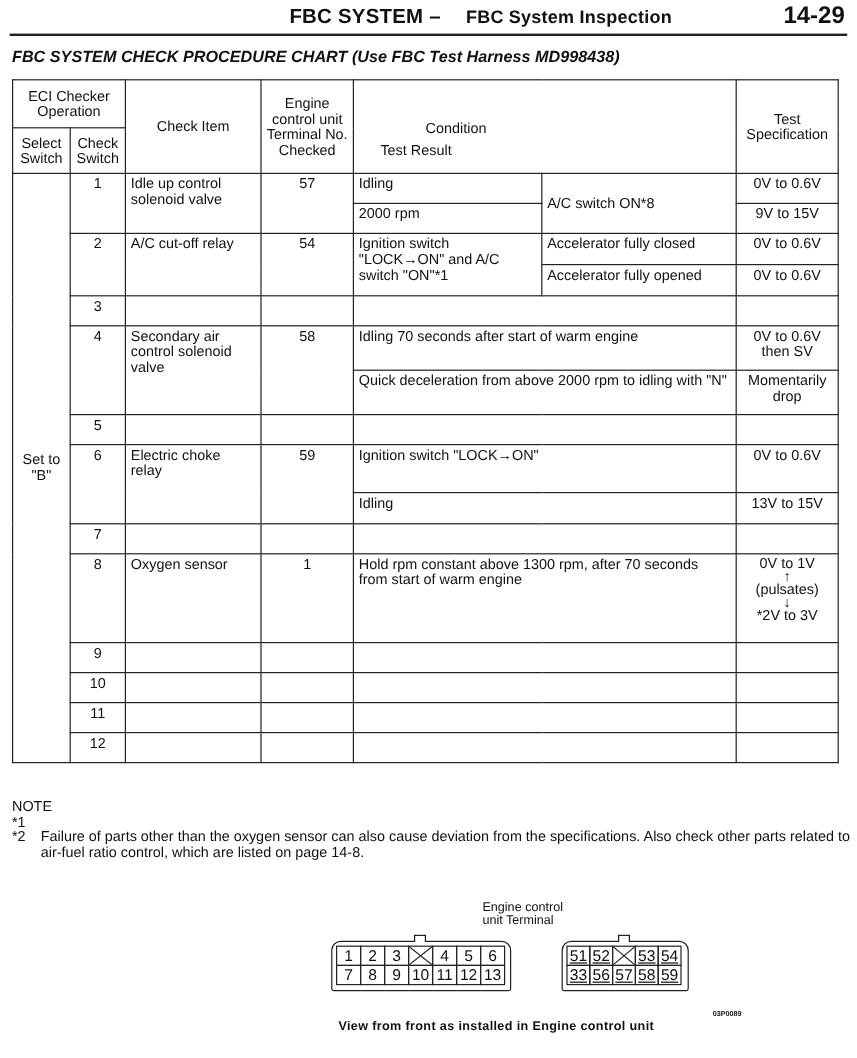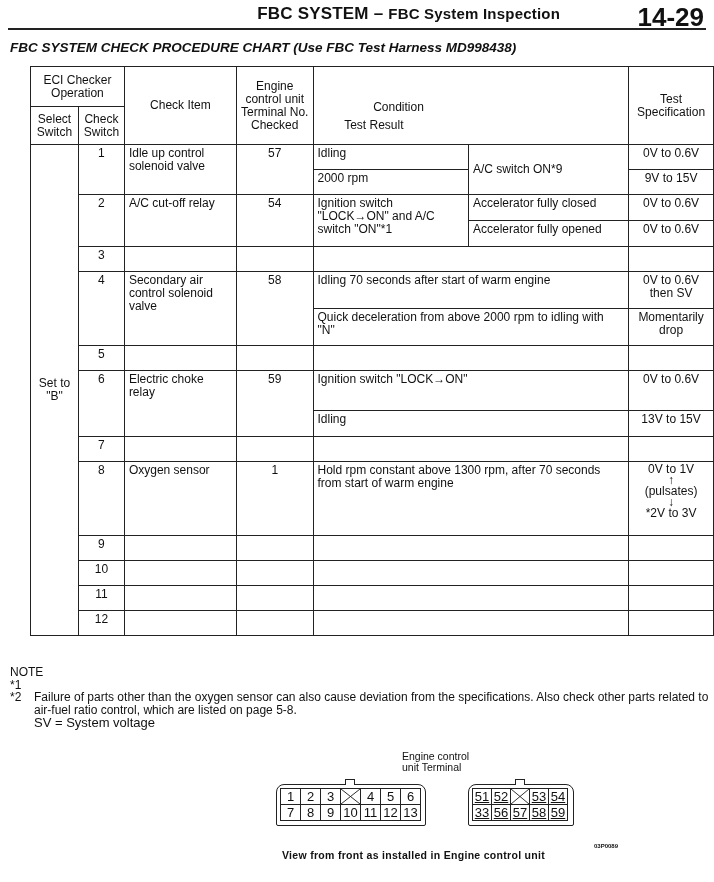--- a/index.html
+++ b/index.html
@@ -1,26 +1,26 @@
 <!DOCTYPE html>
 <html><head>
 <meta charset="utf-8">
 <style>
   html, body { margin:0; padding:0; background:#fff; }
   body { width:714px; height:882px; position:relative; overflow:hidden;
          font-family:"Liberation Sans", sans-serif; color:#111; }
   .hdr-title { position:absolute; top:4px; left:0; width:560px; text-align:right;
                font-family:"Liberation Sans", sans-serif; font-weight:bold; font-size:17px; letter-spacing:0.2px;}
-  .hdr-title .sub { font-size:15px; }
-  .hdr-page { position:absolute; top:2px; right:10px; font-weight:bold; font-size:26px; }
+  .hdr-title .sub { font-size:15px;margin-left:16px; }
+  .hdr-page { position:absolute; top:2px; right:10px; font-weight:bold; font-size:20px; }
   .hdr-rule { position:absolute; top:28px; left:8px; right:8px; height:2px; background:#222; }
   .chart-title { position:absolute; top:40px; left:10px; font-weight:bold; font-size:13.5px;font-style:italic; }
 
   table.chart { position:absolute; top:66px; left:10px; border-collapse:collapse;
-                table-layout:fixed; font-size:12px; line-height:13px;margin-left:20px; }
+                table-layout:fixed; font-size:12px; line-height:13px; }
   table.chart td { border:1px solid #222; padding:2px 4px; vertical-align:top; }
   table.chart td.c { text-align:center; }
   table.chart td.m { vertical-align:middle; }
 
   .notes { position:absolute; top:666px; left:10px; font-size:12px; line-height:12.5px; width:700px; }
   .notes .row { display:flex; }
   .notes .mark { width:24px; flex:none; }
 
   .diag-label { position:absolute; top:751px; left:402px; font-size:10.5px; line-height:11px; }
   .conn { position:absolute; border:1px solid #222; }
@@ -57,36 +57,36 @@
       <col style="width:85px">
   </colgroup>
 
   <tbody>
       <tr style="height:40px">
     <td colspan="2" class="c m">ECI Checker Operation</td>
     <td rowspan="2" class="c m">Check Item</td>
     <td rowspan="2" class="c m">Engine control unit Terminal No. Checked</td>
     <td colspan="2" rowspan="2" class="c" style="position:relative">
       <div style="position:absolute;top:34px;left:0;width:170px;text-align:center">Condition</div>
-      <div style="position:absolute;top:52px;left:10px;width:80px;text-align:right">Test Result</div>
+      <div style="position:absolute;top:52px;left:22px;width:80px;text-align:left">Test Result</div>
     </td>
     <td rowspan="2" class="c m">Test Specification</td>
   </tr>
   <tr style="height:38px">
     <td class="c m">Select Switch</td>
     <td class="c m">Check Switch</td>
   </tr>
 
   <tr style="height:25px">
     <td rowspan="18" class="c m">Set to "B"</td>
     <td rowspan="2" class="c">1</td>
     <td rowspan="2">Idle up control solenoid valve</td>
     <td rowspan="2" class="c">57</td>
     <td>Idling</td>
-    <td rowspan="2" class="m"><span>A/C switch ON*9</span></td>
+    <td rowspan="2" class="m"><span>A/C switch ON*8</span></td>
     <td class="c">0V to 0.6V</td>
   </tr>
   <tr style="height:25px">
     <td>2000 rpm</td>
     <td class="c">9V to 15V</td>
   </tr>
 
   <tr style="height:26px">
     <td rowspan="2" class="c">2</td>
     <td rowspan="2">A/C cut-off relay</td>
@@ -193,23 +193,22 @@
 </tbody>
   </table>
 
 <div class="notes">
   <div>NOTE</div>
   <div class="row">
     <span class="mark">*1</span>
   </div>
   <div class="row">
     <span class="mark">*2</span>
-    <span>Failure of parts other than the oxygen sensor can also cause deviation from the specifications.  Also check other parts related to air-fuel ratio control, which are listed on page 5-8.</span>
+    <span>Failure of parts other than the oxygen sensor can also cause deviation from the specifications.  Also check other parts related to air-fuel ratio control, which are listed on page 14-8.</span>
   </div>
-  <div style="padding-left:24px;font-size:13px;margin-top:1px">SV = System  voltage</div>
 </div>
 
 <div class="diag-label">
   <div>Engine control</div>
   <div>unit Terminal</div>
 </div>
 
 <div class="conn" style="left:276px;top:784px;width:148px;height:40px;border-radius:8px 8px 2px 2px;">
   <div class="tab" style="left:68px"></div>
   <div class="conn-grid" id="lc" style="left:4px;top:4px;grid-template-columns:repeat(7,20px);grid-auto-rows:16px;">

